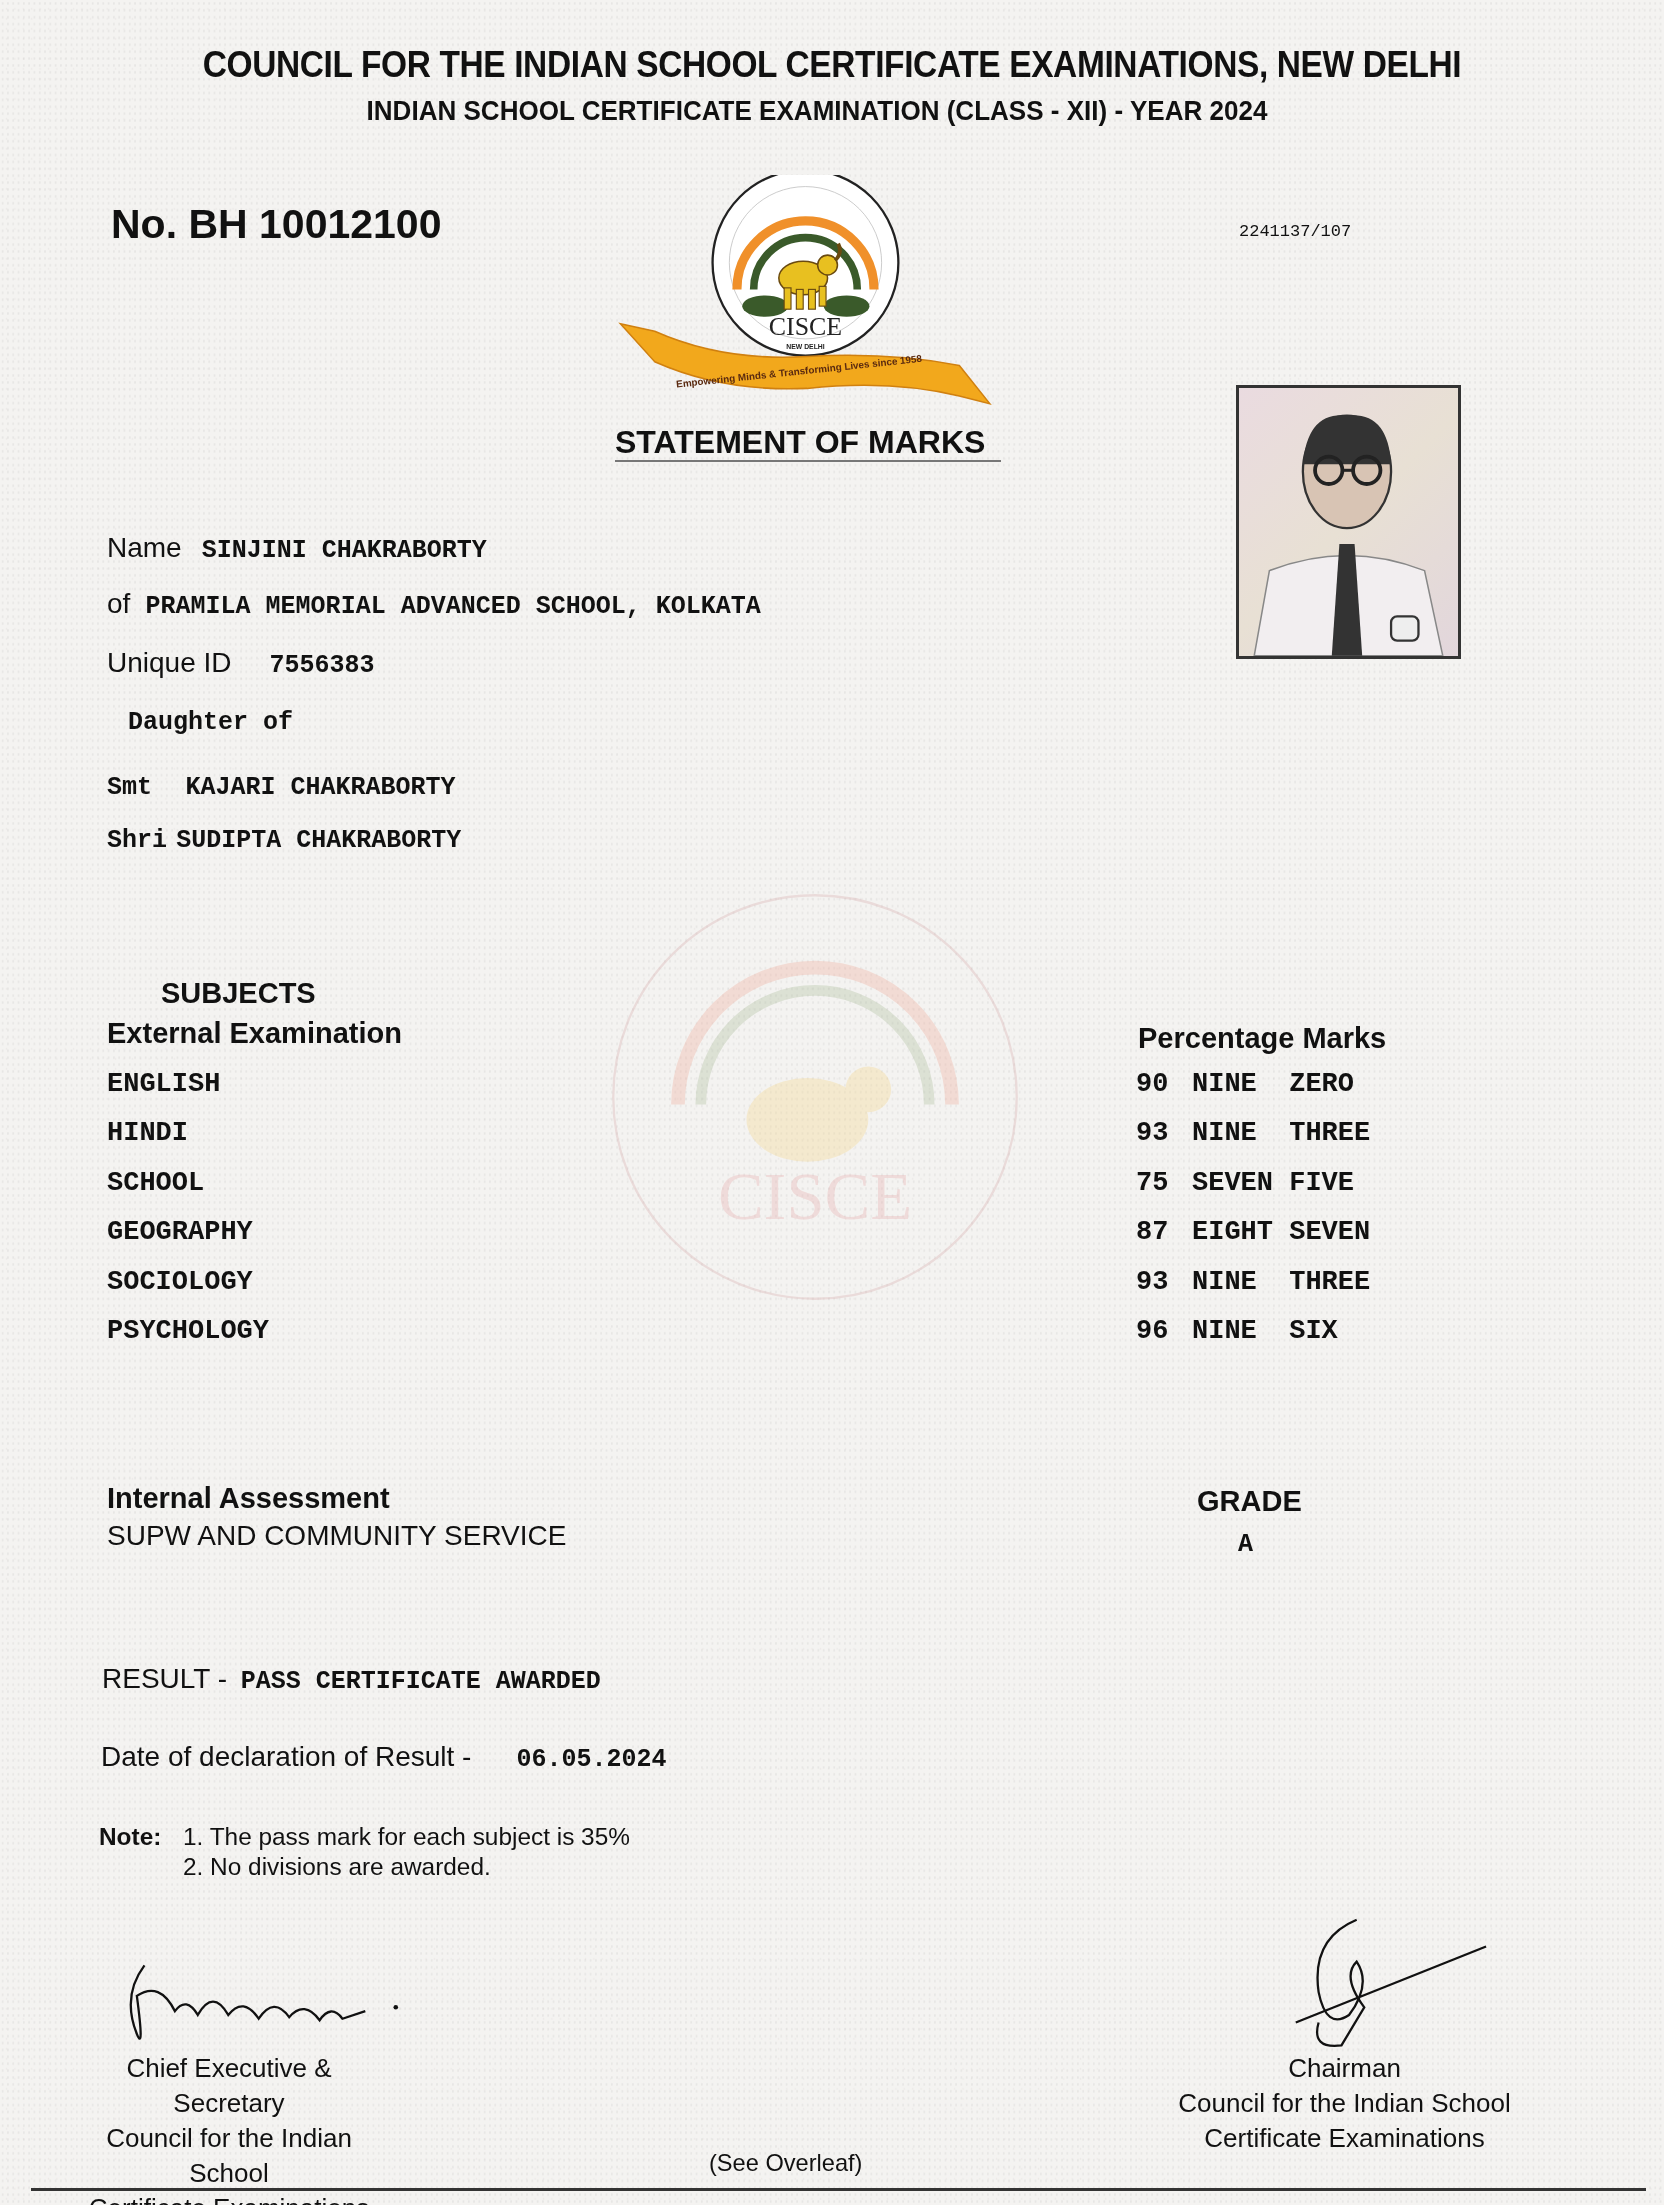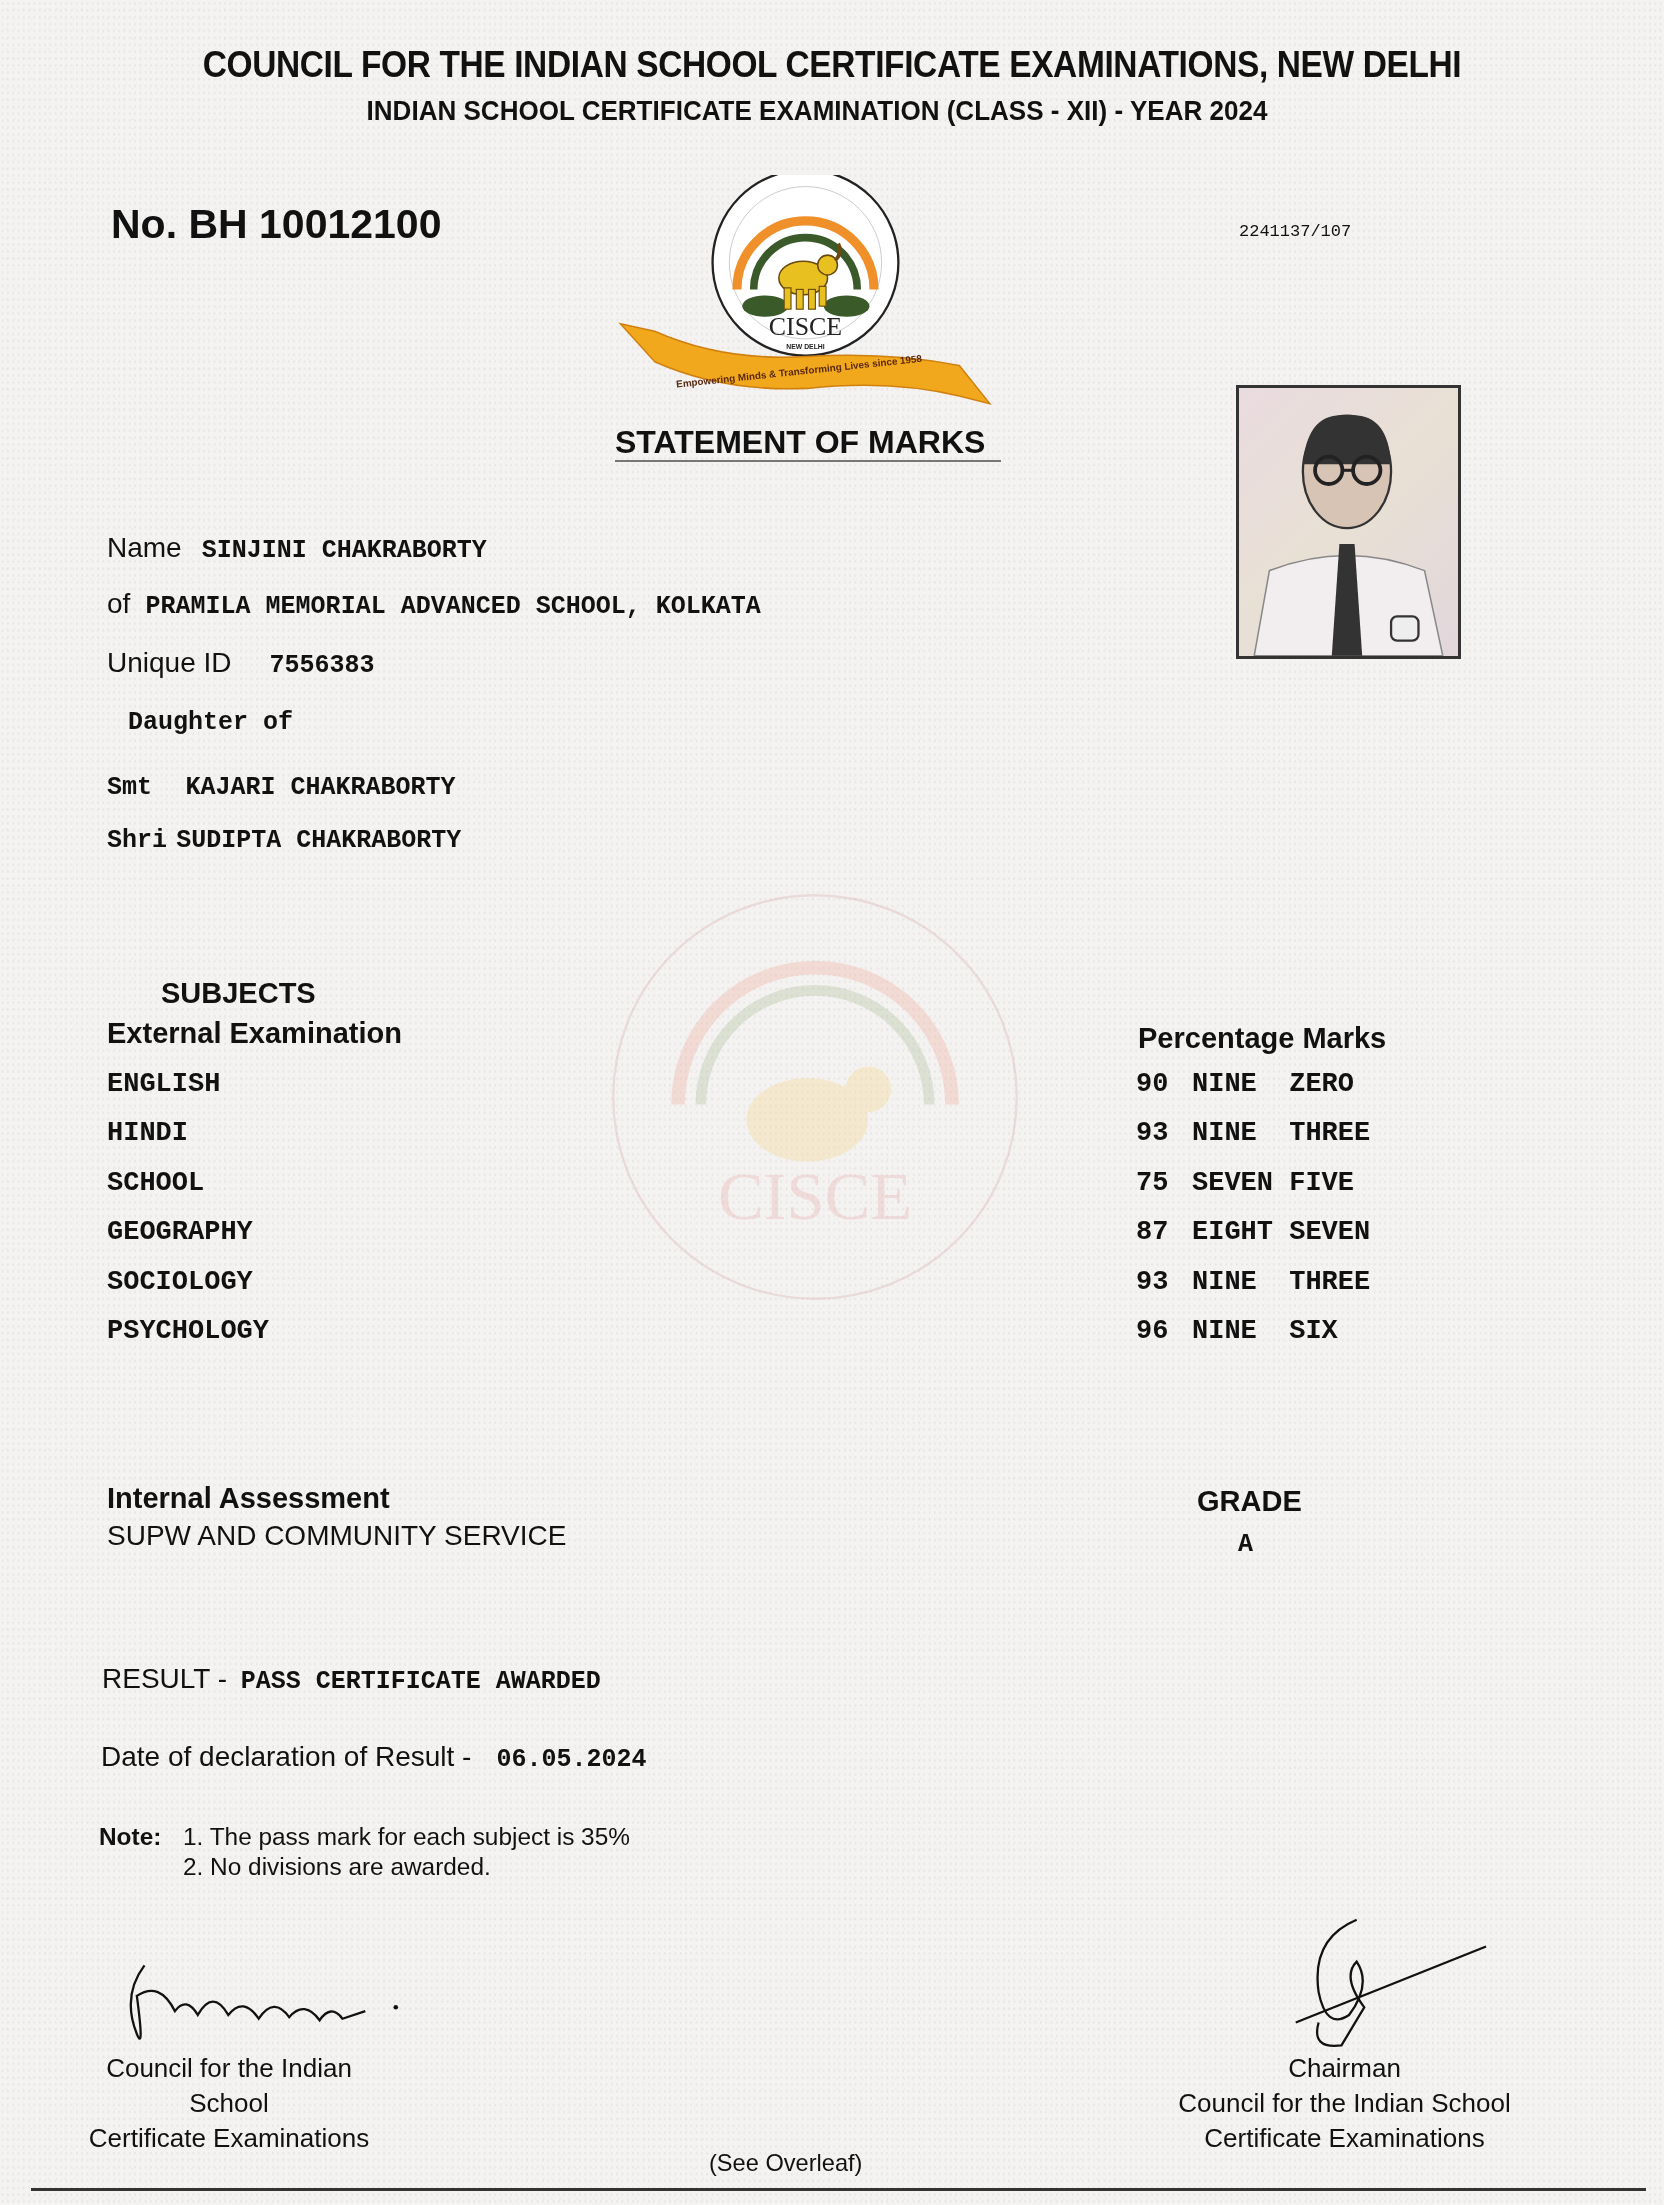--- a/index.html
+++ b/index.html
@@ -140,36 +140,37 @@
 <div class="abs sans lbl" style="left:107px; top:1520px;">SUPW AND COMMUNITY SERVICE</div>
 <div class="abs sans sub-h" style="left:1197px; top:1485px;">GRADE</div>
 <div class="abs mono val" style="left:1238px; top:1530px;">A</div>
 
 <div class="abs" style="left:102px; top:1663px;">
   <span class="sans lbl">RESULT -</span>
   <span class="mono val" style="margin-left:10.7px;">PASS CERTIFICATE AWARDED</span>
 </div>
 <div class="abs" style="left:101px; top:1741px;">
   <span class="sans lbl">Date of declaration of Result -</span>
-  <span class="mono val" style="margin-left:22px;">06.05.2024</span>
+  <span class="mono val" style="margin-left:42px;">06.05.2024</span>
 </div>
 
 <div class="abs sans" style="left:99px; top:1823px; font-size:24.4px; font-weight:bold;">Note:</div>
 <div class="abs sans" style="left:183px; top:1823px; font-size:24.4px;">1. The pass mark for each subject is 35%</div>
 <div class="abs sans" style="left:183px; top:1853px; font-size:24.4px;">2. No divisions are awarded.</div>
 
 <svg class="abs" style="left:114px; top:1950px;" width="297" height="107" viewBox="0 0 390 140">
   <path d="M40 20 Q10 60 30 110 Q40 135 30 60 Q60 40 80 80 Q95 60 110 85 Q130 50 150 85 Q170 60 190 90 Q210 60 230 88 Q250 65 270 92 Q285 70 300 90 L330 80" fill="none" stroke="#111" stroke-width="3"></path>
   <circle cx="370" cy="75" r="3" fill="#111"></circle>
 </svg>
 <svg class="abs" style="left:1265px; top:1916px;" width="229" height="137" viewBox="0 0 300 180">
   <path d="M120 5 Q60 30 70 100 Q80 150 110 130 Q140 90 120 60 Q100 80 130 120 L100 170 Q60 175 70 140 M40 140 L290 40" fill="none" stroke="#111" stroke-width="3"></path>
 </svg>
 
 <div class="abs sans sig-title" style="left:69px; top:2051px; width:320px;">
+  <div>Chief Executive &amp; Secretary</div>
   <div>Council for the Indian School</div>
   <div>Certificate Examinations</div>
 </div>
 <div class="abs sans sig-title" style="left:1154px; top:2051px; width:381px;">
   <div>Chairman</div>
   <div>Council for the Indian School</div>
   <div>Certificate Examinations</div>
 </div>
 
 <div class="abs sans" style="left:709px; top:2150px; font-size:23.6px;">(See Overleaf)</div>

